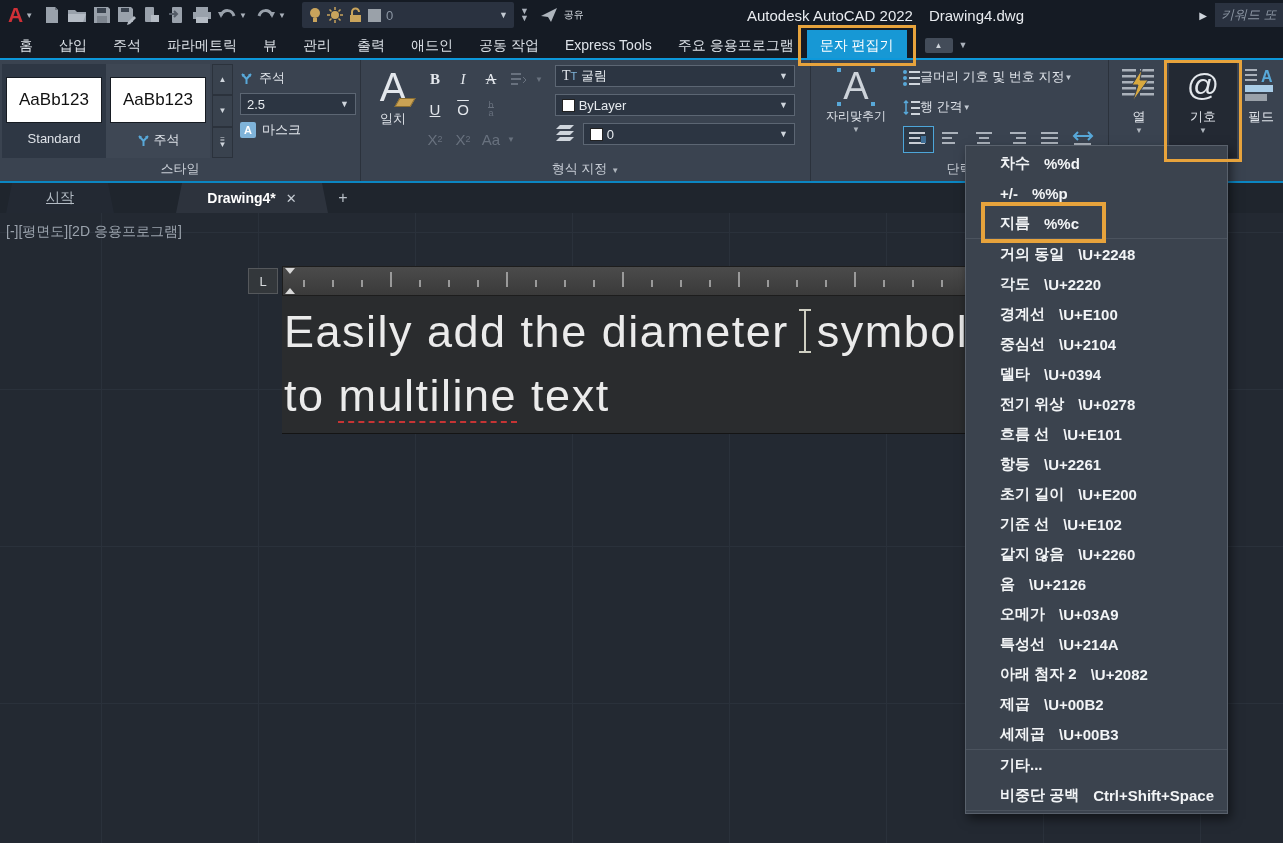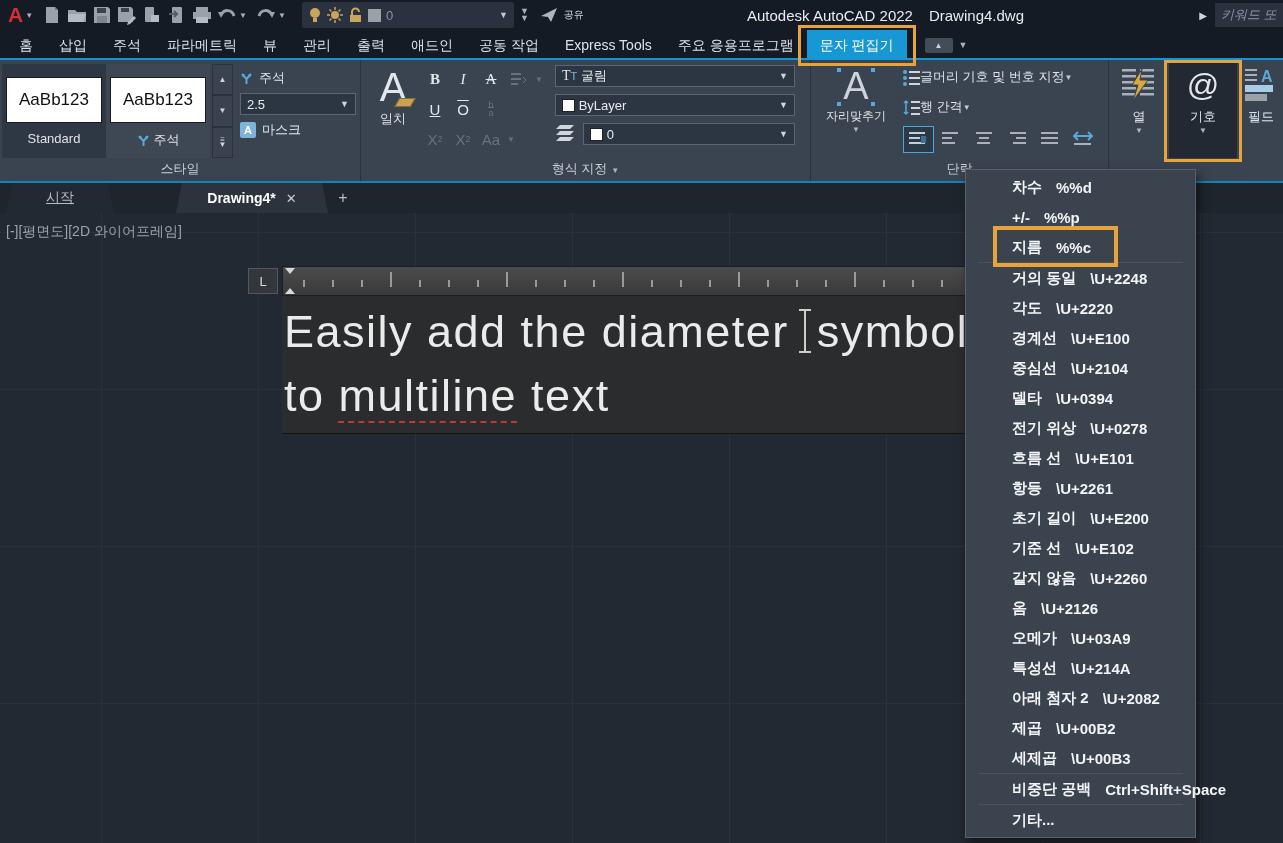--- a/index.html
+++ b/index.html
@@ -116,21 +116,21 @@
   .ind-top{top:1px;border-top:6px solid #d8d8d8;}
   .ind-bot{bottom:1px;border-bottom:6px solid #d8d8d8;}
   #textbox{position:absolute;left:282px;top:296px;width:898px;height:138px;background:#2a2c2e;border-bottom:1px solid #141414;z-index:9;overflow:hidden;padding:4px 0 0 2px;color:#ebebeb;}
   .tline{font-size:45px;line-height:64px;letter-spacing:1.5px;font-weight:300;white-space:pre;}
   .cursor{display:inline-block;width:12px;height:44px;vertical-align:-6px;margin:0 6px 0 10px;
     background:linear-gradient(90deg,transparent 5px,#cfcfc2 5px,#cfcfc2 7px,transparent 7px);
     border-top:2px solid #cfcfc2;border-bottom:2px solid #cfcfc2;}
   .misspell{text-decoration:underline;text-decoration-style:dashed;text-decoration-color:#c63434;text-decoration-thickness:2px;text-underline-offset:10px;}
 
   
-  #symmenu{position:absolute;left:965px;top:169px;width:231px;background:#3b434e;border:1px solid #59616c;box-shadow:3px 5px 10px rgba(0,0,0,.5);z-index:50;padding:2px 12px;}
+  #symmenu{position:absolute;left:965px;top:145px;width:263px;background:#3b434e;border:1px solid #59616c;box-shadow:3px 5px 10px rgba(0,0,0,.5);z-index:50;padding:2px 0;}
   .mitem{position:relative;height:30px;display:flex;align-items:center;padding-left:34px;color:#f2f4f6;font-size:15px;font-weight:bold;white-space:nowrap;}
   .mitem .code{margin-left:14px;}
   .mitem.sep-after{border-bottom:1px solid #4b535e;height:31px;}
   .mitem.highlighted::after{content:'';position:absolute;left:15px;top:-6px;width:117px;height:33px;border:4px solid #e7a33c;pointer-events:none;}
 
   svg{overflow:visible;}
 </style>
 </head>
 <body>
 
@@ -533,21 +533,21 @@
         <span>시작</span>
       </div>
     <div class="dtab active">
       <span>Drawing4*</span>
       <span class="close">✕</span>
     </div>
     <div class="newtab">+</div>
   </div>
 
   <div id="canvas">
-    <div id="vp-label">[-][평면도][2D 와이어프레임]</div>
+    <div id="vp-label">[-][평면도][2D 응용프로그램]</div>
   </div>
 
   <div id="ltab">L</div>
   <div id="ruler">
     <span class="ind-tri ind-top"></span>
     <span class="ind-tri ind-bot"></span>
   <div class="tick" style="left: 20px;"></div>
       <div class="tick" style="left: 49px;"></div>
       <div class="tick" style="left: 78px;"></div>
       <div class="tick tall" style="left: 107px;"></div>
@@ -678,25 +678,25 @@
       <div class="mitem">
         <span>제곱</span>
         <span class="code">\U+00B2</span>
       </div>
 
       <div class="mitem sep-after">
         <span>세제곱</span>
         <span class="code">\U+00B3</span>
       </div>
 
+      <div class="mitem">
+        <span>기타...</span>
+        <span class="code"></span>
+      </div>
+
       <div class="mitem sep-after">
         <span>비중단 공백</span>
         <span class="code">Ctrl+Shift+Space</span>
       </div>
 
-      <div class="mitem">
-        <span>기타...</span>
-        <span class="code"></span>
-      </div>
-
   </div>
 
 </div>
 
 </body></html>

